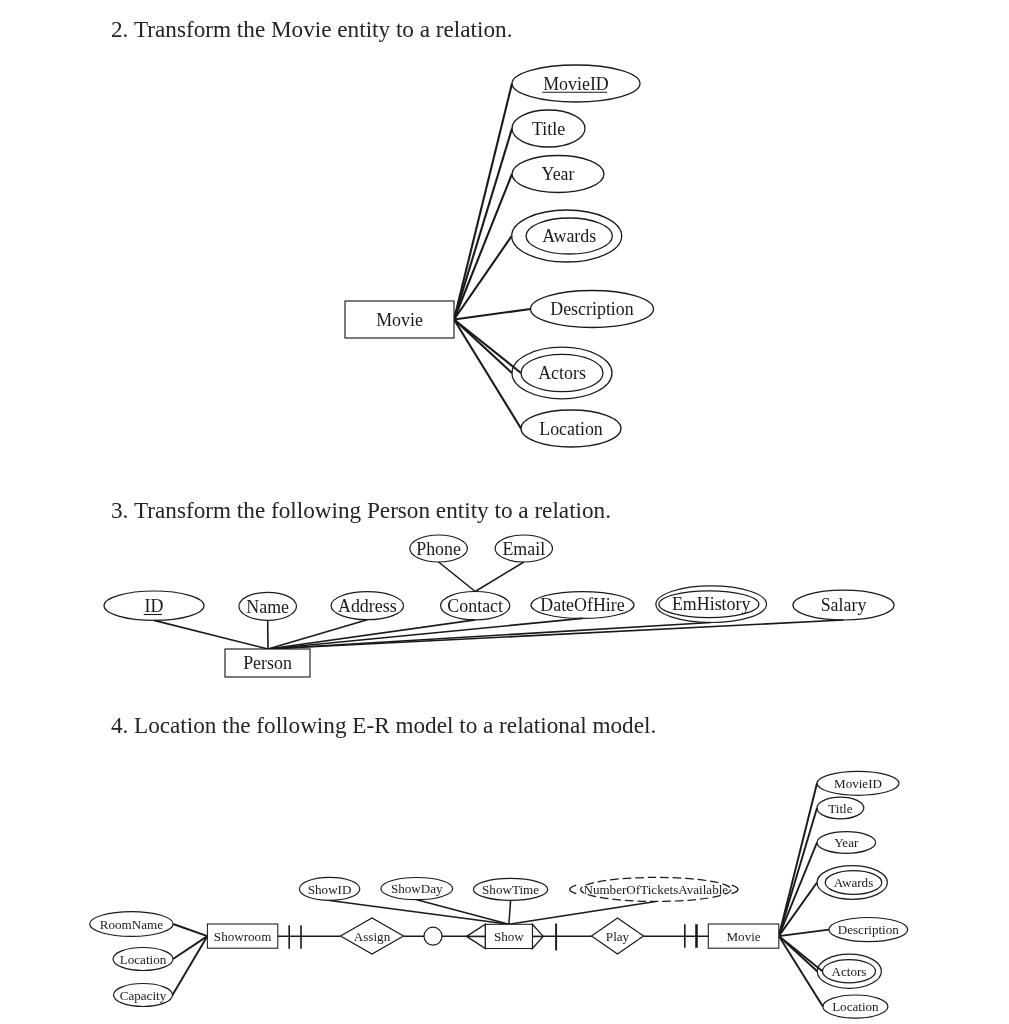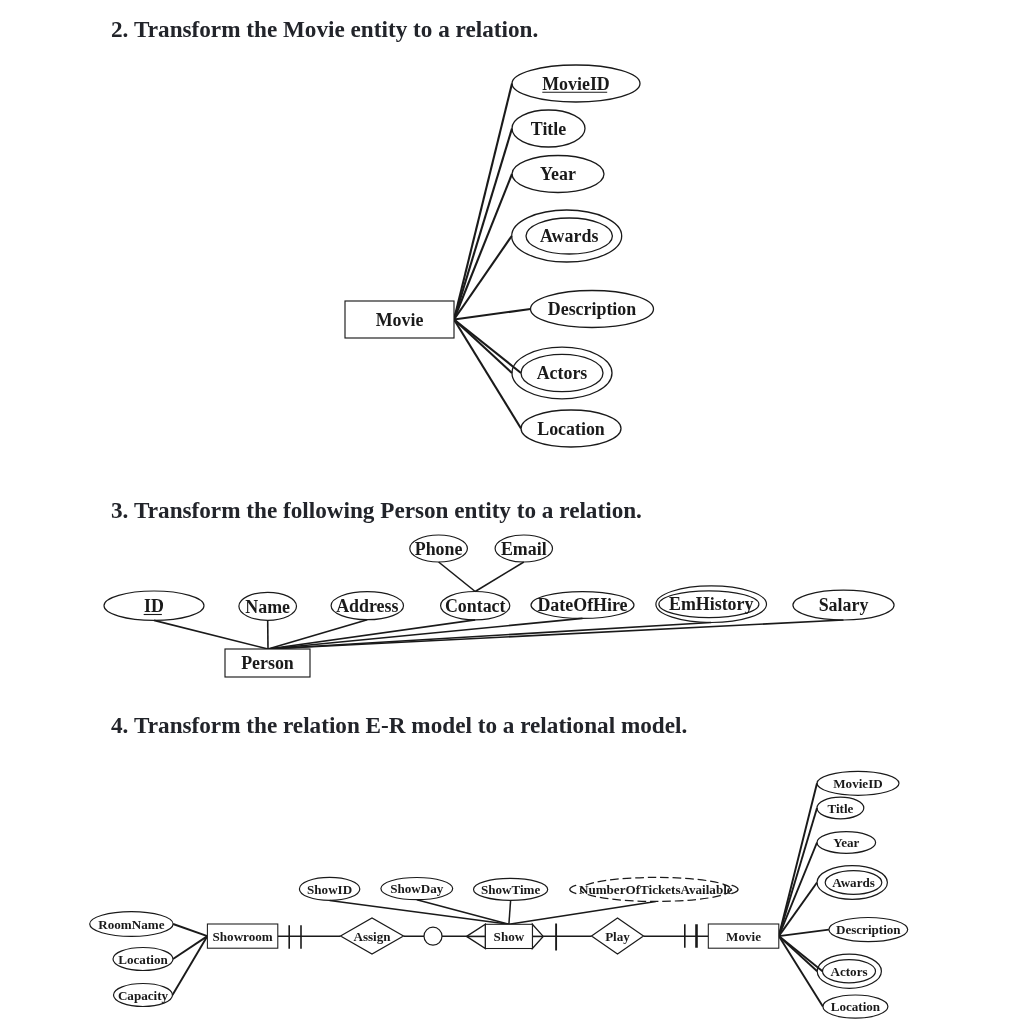--- a/index.html
+++ b/index.html
@@ -1,36 +1,36 @@
 <!DOCTYPE html>
 <html><head>
 <meta charset="utf-8">
 <title>ER Diagrams</title>
 <style>
   html,body{margin:0;padding:0;}
   body{width:1009px;height:1024px;background:#ffffff;overflow:hidden;
        font-family:"Liberation Serif","DejaVu Serif",serif;color:#1a1a1a;}
-  .page{position:relative;width:1009px;height:940px;font-weight:bold;}
+  .page{position:relative;width:1009px;height:940px;}
   .q{position:absolute;font-size:23.2px;line-height:1;color:#22242a;white-space:nowrap;}
   .qnum{display:inline-block;width:23px;}
   svg{position:absolute;left:0;top:0;overflow:visible;}
   svg text{font-family:"Liberation Serif","DejaVu Serif",serif;fill:#1a1a1a;}
 </style>
 </head>
 <body>
 
 <div class="page">
   <div class="q" style="left:111px;top:18px">
     <span class="qnum">2.</span><span>Transform the Movie entity to a relation.</span>
   </div>
   <div class="q" style="left:111px;top:499px">
     <span class="qnum">3.</span><span>Transform the following Person entity to a relation.</span>
   </div>
   <div class="q" style="left:111px;top:714px">
-    <span class="qnum">4.</span><span>Transform the relation E-R model to a relational model.</span>
+    <span class="qnum">4.</span><span>Location the following E-R model to a relational model.</span>
   </div>
   <svg id="art" width="1009" height="1024" viewBox="0 0 1009 1024">
       <g>
         <g>
           <line x1="454" y1="319.5" x2="512" y2="83.5" stroke="#1a1a1a" stroke-width="2.1" stroke-linecap="butt"></line>
           <line x1="454" y1="319.5" x2="512" y2="128.5" stroke="#1a1a1a" stroke-width="2.1" stroke-linecap="butt"></line>
           <line x1="454" y1="319.5" x2="512" y2="174" stroke="#1a1a1a" stroke-width="2.1" stroke-linecap="butt"></line>
           <line x1="454" y1="319.5" x2="511.70000000000005" y2="236" stroke="#1a1a1a" stroke-width="2.1" stroke-linecap="butt"></line>
           <line x1="454" y1="319.5" x2="530.5" y2="309" stroke="#1a1a1a" stroke-width="2.1" stroke-linecap="butt"></line>
           <line x1="454" y1="319.5" x2="512" y2="373" stroke="#1a1a1a" stroke-width="2.1" stroke-linecap="butt"></line>

